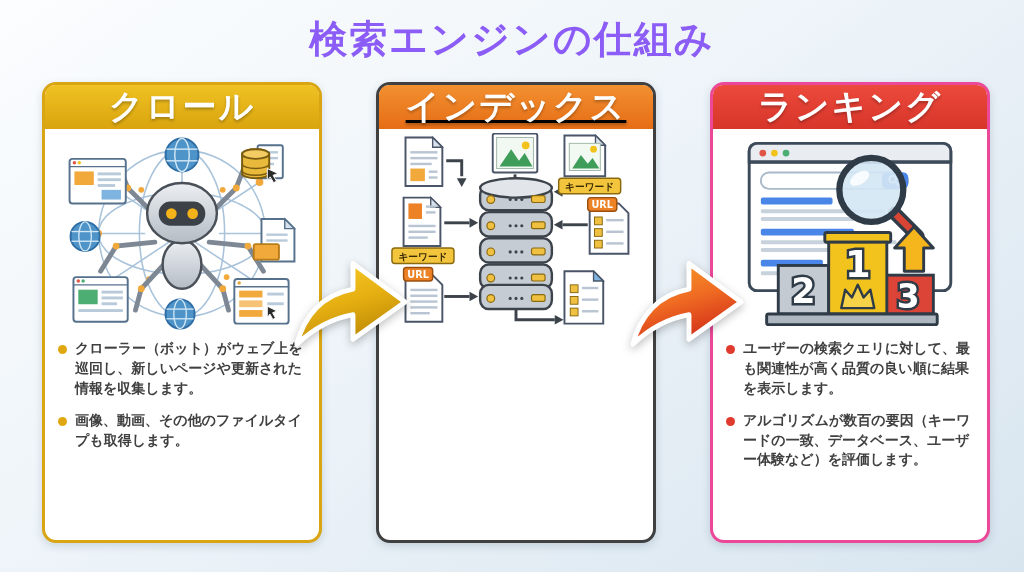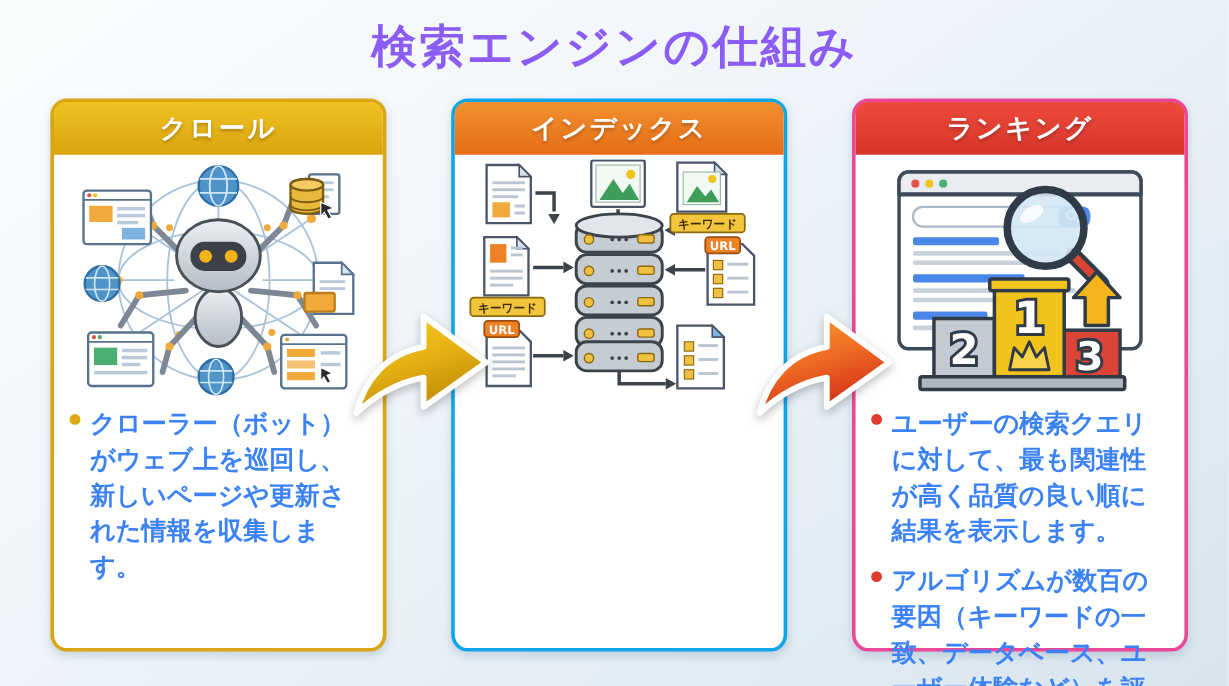--- a/index.html
+++ b/index.html
@@ -11,38 +11,38 @@
   .page-title{
     position:absolute;top:14px;left:0;width:1024px;text-align:center;
     font-size:38px;font-weight:800;color:#8b5cf6;letter-spacing:2px;
   }
   .card{
     position:absolute;top:82px;width:280px;height:461px;background:#fff;
     border-radius:14px;box-sizing:border-box;
     box-shadow:0 3px 8px rgba(40,70,100,.18);
   }
   .card-crawl{left:42px;border:3px solid #d9a513;}
-  .card-index{left:376px;border:3px solid #0ea5e9;}
+  .card-index{left:376px;border:3px solid #404040;text-decoration:underline;}
   .card-ranking{left:710px;border:3px solid #ec4899;}
   .card-header{
     height:44px;border-radius:10px 10px 0 0;display:flex;align-items:center;justify-content:center;
-    color:#fff;font-size:22px;font-weight:800;letter-spacing:2px;
+    color:#fff;font-size:34px;font-weight:800;letter-spacing:2px;
     text-shadow:0 2px 3px rgba(0,0,0,.28);
   }
   .card-crawl .card-header{background:linear-gradient(180deg,#f0c223 0%,#d9a40e 100%);}
   .card-index .card-header{background:linear-gradient(180deg,#f29030 0%,#e66d15 100%);}
   .card-ranking .card-header{background:linear-gradient(180deg,#ec4a3c 0%,#d8352a 100%);}
   .illus{height:208px;display:flex;align-items:center;justify-content:center;}
   .bullets{padding:2px 12px 0 13px;}
   .bullet{display:flex;gap:8px;margin-bottom:12px;}
   .dot{flex:none;width:9px;height:9px;border-radius:50%;margin-top:6px;}
   .card-crawl .dot{background:#e0a810;}
   .card-index .dot{background:#ee7d1e;}
   .card-ranking .dot{background:#e0392e;}
-  .bullet-text{font-size:21px;font-weight:700;line-height:1.42;color:#3b82f6;}
+  .bullet-text{font-size:14px;font-weight:700;line-height:1.42;color:#404040;}
   .flow-arrow{position:absolute;width:118px;height:100px;filter:drop-shadow(0 3px 4px rgba(0,0,0,.25));z-index:5;}
   #arrow-1{left:292px;top:247px;}
   #arrow-2{left:628px;top:247px;}
   svg text{font-family:"DejaVu Sans","Liberation Sans",sans-serif;}
 </style>
 </head>
 <body>
 
 <div class="page-title">検索エンジンの仕組み</div>
 
@@ -180,20 +180,24 @@
         <rect x="34" y="14" width="17" height="3" fill="#b9cbdb"></rect>
           <rect x="34" y="24" width="17" height="3" fill="#b9cbdb"></rect>
         <path d="M34,28 l10,5 -4.5,1.8 3,5.5 -2.8,1.4 -3,-5.5 -2.7,3.6 Z" fill="#2b2b2b" stroke="#fff" stroke-width="1"></path>
       </g>
     </svg>
   </div>
   <div class="bullets">
     <div class="bullet">
       <span class="dot"></span>
       <span class="bullet-text">クローラー（ボット）がウェブ上を巡回し、新しいページや更新された情報を収集します。</span>
+    </div>
+    <div class="bullet">
+      <span class="dot"></span>
+      <span class="bullet-text">画像、動画、その他のファイルタイプも取得します。</span>
     </div>
   </div>
 </div>
 
 <div class="card card-index">
   <div class="card-header">インデックス</div>
   <div class="illus">
     <svg width="252" height="200" viewBox="0 0 260 205">
 
       <g stroke="#3d434b" stroke-width="3" fill="none">

